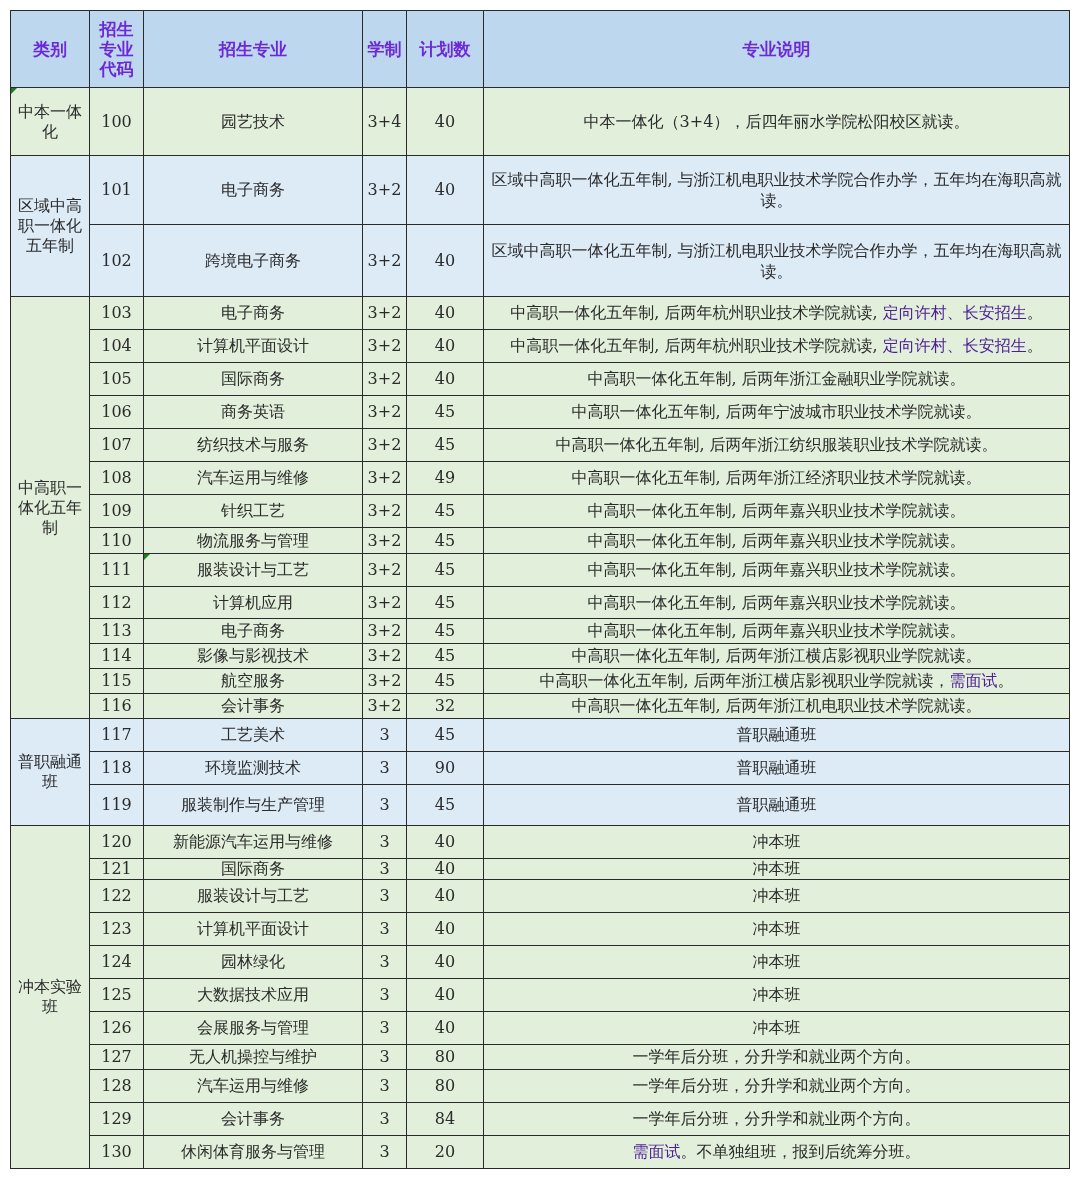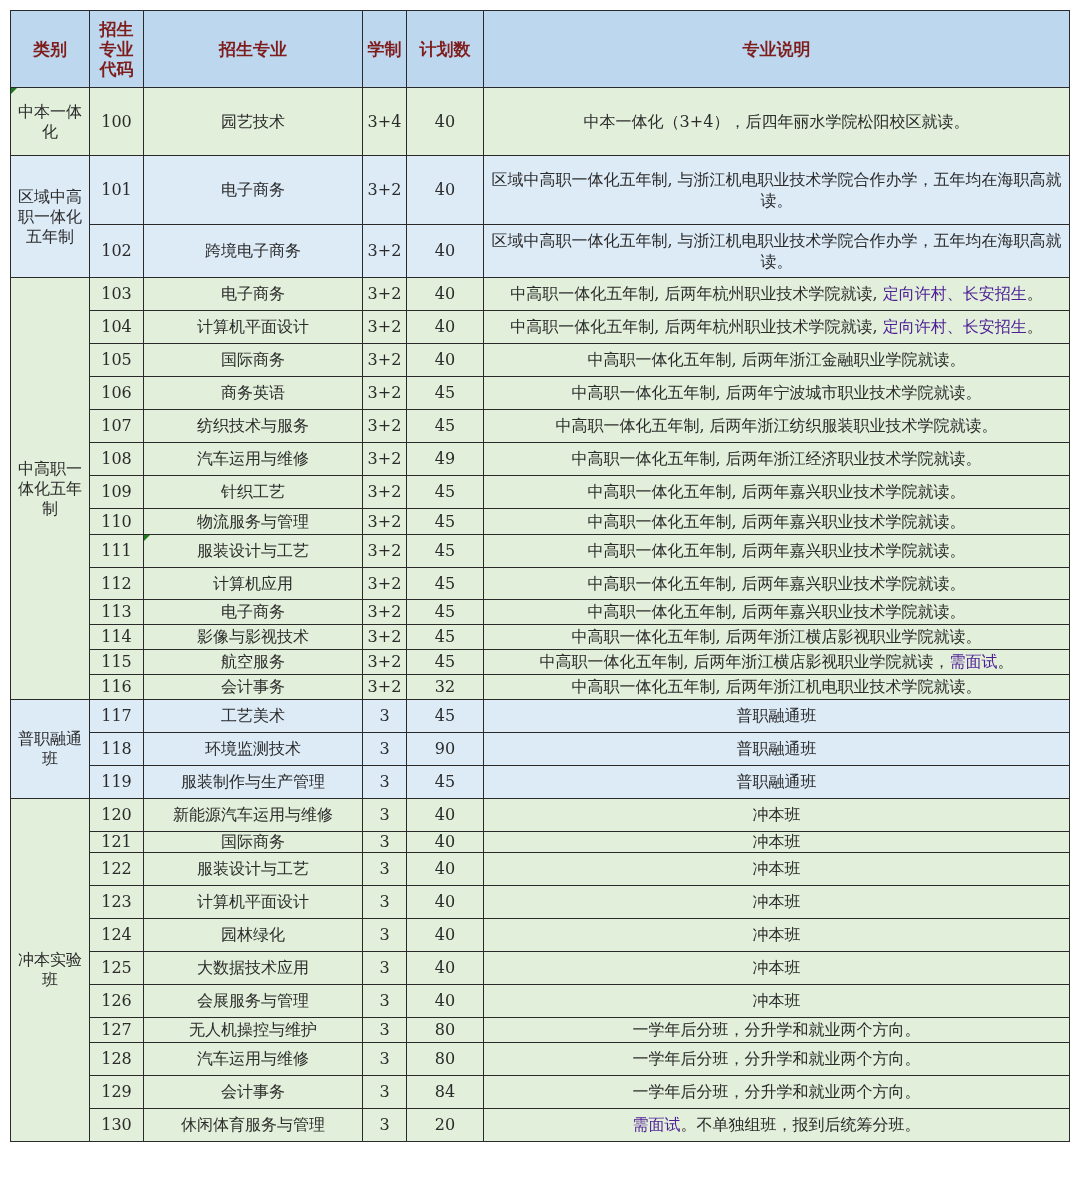--- a/index.html
+++ b/index.html
@@ -12,21 +12,21 @@
     }
     table.plan td, table.plan th {
       border: 1.5px solid #2a2a2a;
       padding: 0 4px;
       text-align: center;
       vertical-align: middle;
       font-size: 16px;
       line-height: 20px;
       overflow: hidden;
     }
-    table.plan th { background: #bdd7ee; font-weight: bold; color: #7f1d1d; font-size: 17px; }
+    table.plan th { background: #bdd7ee; font-weight: bold; color: #6d28d9; font-size: 17px; }
     th .stack { display: inline-block; line-height: 20px; }
     tr.g-green td { background: #e2efda; }
     tr.g-blue td { background: #ddebf7; }
     td.cat { font-size: 16px; line-height: 21px; padding: 0 2px; }
     td.desc { text-align: left; padding-left: 5px; white-space: nowrap; }
     td.desc.center { text-align: center; margin-top: 20px; }
     td.desc.wrap { white-space: normal; text-align: center; line-height: 21px; padding: 0 4px; }
     .red { color: #4c1d95; }
     .marker { position: relative; font-family: Liberation Serif, serif; }
     .marker::before {
@@ -74,21 +74,21 @@
     </tr>
 
     <tr class="g-blue" style="height:69px">
       <td class="cat" rowspan="2">区域中高职一体化五年制</td>
       <td>101</td>
       <td>电子商务</td>
       <td>3+2</td>
       <td>40</td>
       <td class="desc wrap">区域中高职一体化五年制, 与浙江机电职业技术学院合作办学，五年均在海职高就读。</td>
     </tr>
-    <tr class="g-blue" style="height:53px">
+    <tr class="g-blue" style="height:72px">
       <td>102</td>
       <td>跨境电子商务</td>
       <td>3+2</td>
       <td>40</td>
       <td class="desc wrap">区域中高职一体化五年制, 与浙江机电职业技术学院合作办学，五年均在海职高就读。</td>
     </tr>
 
     <tr class="g-green" style="height:33px">
       <td class="cat" rowspan="14">中高职一体化五年制</td>
       <td>103</td>
@@ -197,21 +197,21 @@
       <td>45</td>
       <td class="desc center">普职融通班</td>
     </tr>
     <tr class="g-blue" style="height:33px">
       <td>118</td>
       <td>环境监测技术</td>
       <td>3</td>
       <td>90</td>
       <td class="desc center">普职融通班</td>
     </tr>
-    <tr class="g-blue" style="height:33px">
+    <tr class="g-blue" style="height:41px">
       <td>119</td>
       <td>服装制作与生产管理</td>
       <td>3</td>
       <td>45</td>
       <td class="desc center">普职融通班</td>
     </tr>
 
     <tr class="g-green" style="height:33px">
       <td class="cat" rowspan="11">冲本实验班</td>
       <td>120</td>

